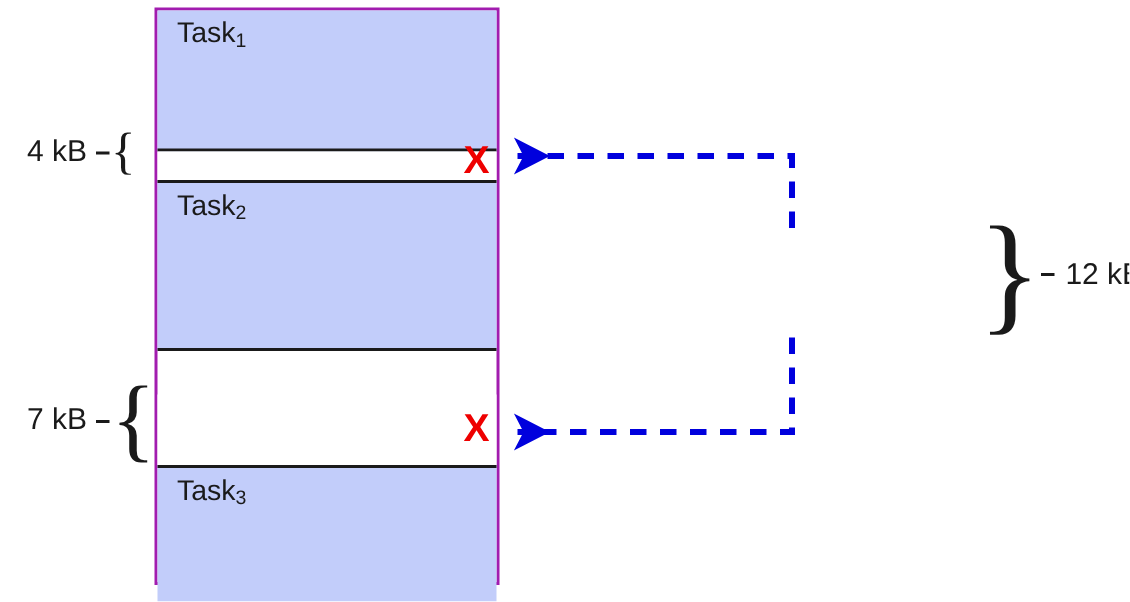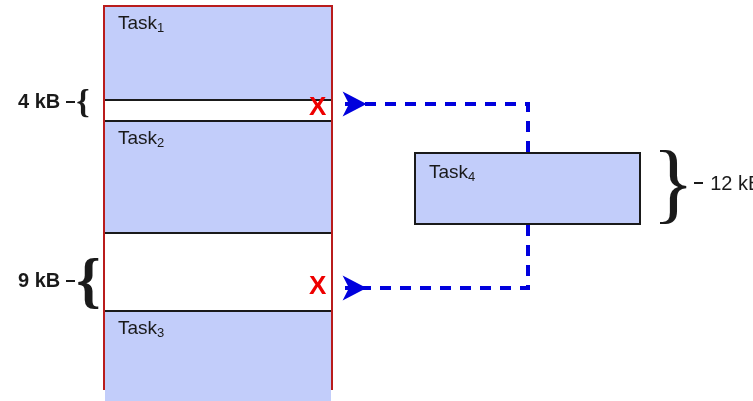--- a/index.html
+++ b/index.html
@@ -16,21 +16,21 @@
     overflow: hidden;
   }
 
   
   .mem-column {
     position: absolute;
     left: 103px;
     top: 5px;
     width: 230px;
     height: 385px;
-    border: 2px solid #b91c1c;
+    border: 2px solid #a21caf;
     box-sizing: border-box;
     background: #ffffff;
   }
   .mem-block {
     position: absolute;
     left: 0;
     width: 100%;
     box-sizing: border-box;
     background: #c2cdfa;
     border-top: 2px solid #1a1a1a;
@@ -70,21 +70,20 @@
     line-height: 1;
     font-family: "Liberation Sans", sans-serif;
   }
 
   
   .brace-group {
     position: absolute;
     display: flex;
     align-items: center;
     white-space: nowrap;
-    font-weight: bold;
   }
   .brace-label {
     font-size: 20px;
     color: #1a1a1a;
     margin-right: 6px;
   }
   .brace-glyph {
     font-size: 34px;
     color: #1a1a1a;
     line-height: 0.8;
@@ -169,28 +168,25 @@
   <div class="x-mark" style="left:309px; top:93px;">X</div>
   <div class="x-mark" style="left:309px; top:272px;">X</div>
 
   <div class="brace-group" style="left:18px; top:88px;">
     <span class="brace-label">4 kB</span>
     <span class="brace-dash"></span>
     <span class="brace-glyph">{</span>
   </div>
 
   <div class="brace-group" style="left:18px; top:256px;">
-    <span class="brace-label">9 kB</span>
+    <span class="brace-label">7 kB</span>
     <span class="brace-dash"></span>
     <span class="brace-glyph tall8">{</span>
   </div>
 
-  <div class="task4-box">
-    <span class="block-label"><span>Task</span><sub>4</sub></span>
-  </div>
 
   <div class="brace-right">
     <span class="brace-glyph">}</span>
     <span class="brace-dash"></span>
     <span class="brace-label">12 kB</span>
   </div>
 
   <svg class="conn-svg" viewBox="0 0 753 401">
     <defs>
       <marker id="arrowLeft" markerWidth="7" markerHeight="7" refX="5.6" refY="3.5" orient="auto" markerUnits="strokeWidth">

